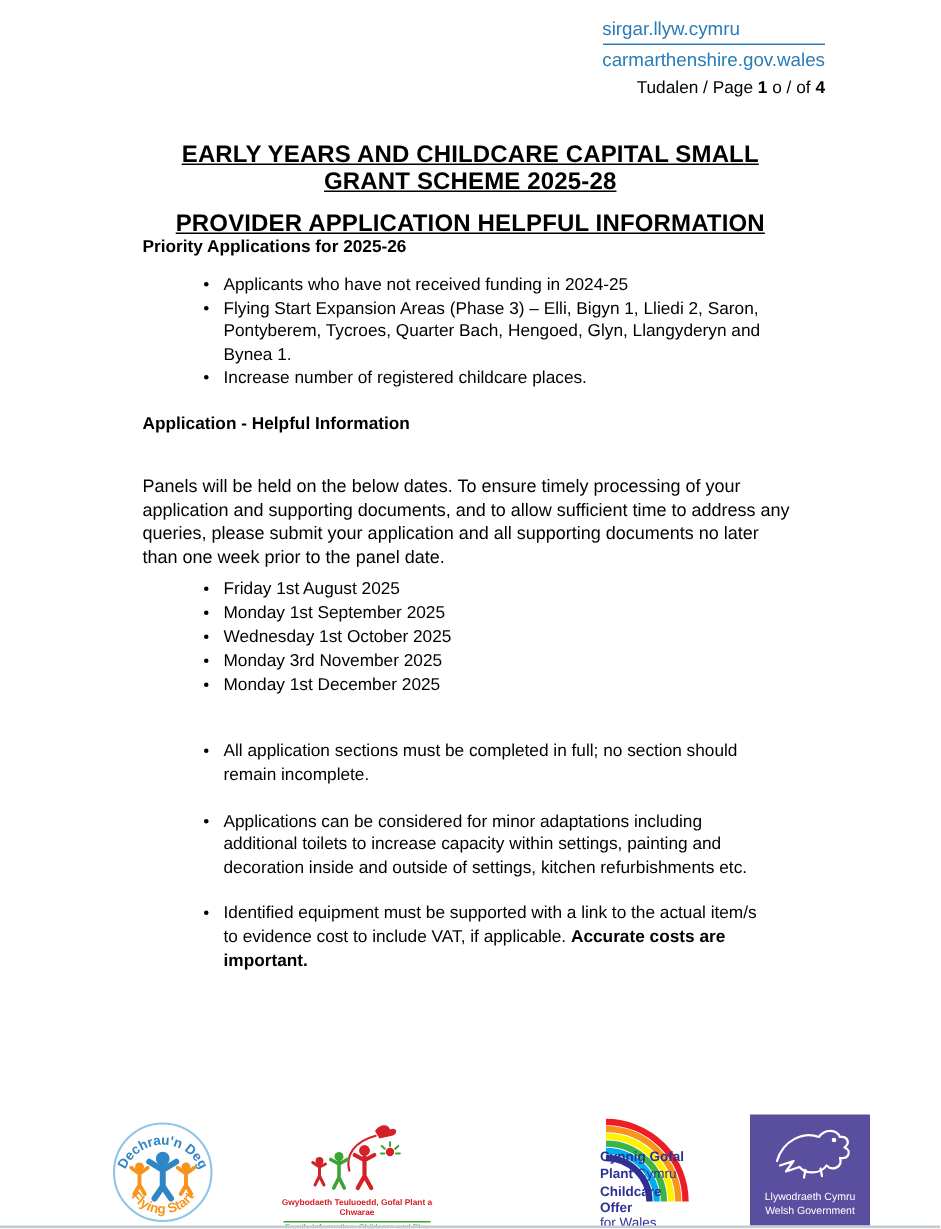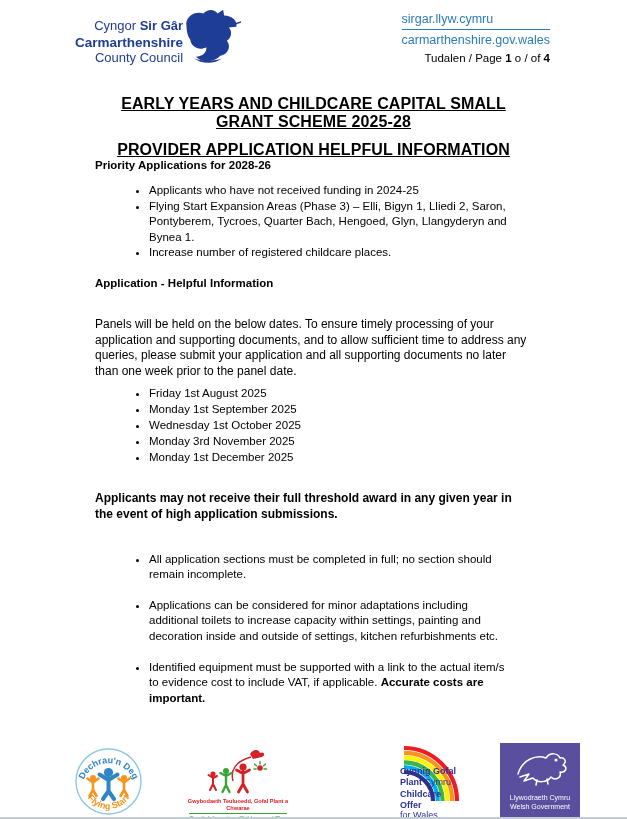--- a/index.html
+++ b/index.html
@@ -65,75 +65,57 @@
   .co-text .gap{margin-top:2px;}
   .wg-logo{left:500px;top:5px;width:80px;height:74px;background:var(--welsh-gov-purple);text-align:center;}
   .wg-text{color:#fff;font-size:7px;line-height:8.5px;margin-top:2px;}
   .bottom-line{position:absolute;left:0;bottom:0;width:627px;height:2px;background:#c3ccd4;}
 </style>
 </head>
 <body>
 
 <div class="page">
 
-  <div class="council-logo">
-    <div class="logo-text">
-      <div class="l1">
-        <span>Cyngor</span>
-        <b>Sir Gâr</b>
-      </div>
-      <div class="l2">Carmarthenshire</div>
-      <div class="l3">County Council</div>
-    </div>
-    <span>
-      <svg width="62" height="58" viewBox="0 0 66 58" aria-hidden="true">
-        <path fill="var(--council-navy)" d="M8 18 C6 8 16 1 26 4 C30 -1 38 -1 41 4 L47 0 L48 6 C56 6 63 12 61 18 L53 19 C57 23 56 30 51 33 C56 39 52 48 44 49 C38 56 25 57 18 50 C25 50 30 45 29 40 C22 44 13 40 12 32 C9 28 8 22 8 18 Z"></path>
-        <path fill="none" stroke="var(--council-navy)" stroke-width="1.6" d="M60 15 L66 13"></path>
-        <path fill="var(--council-navy)" d="M16 52 C24 58 38 58 46 52 C38 55 24 55 16 52 Z"></path>
-      </svg>
-    </span>
-  </div>
 
   <div class="header-right">
     <div class="site-links">
       <a href="#">sirgar.llyw.cymru</a>
       <div class="divider"></div>
       <a href="#">carmarthenshire.gov.wales</a>
     </div>
     <div class="page-indicator">
       <span>Tudalen / Page</span>
       <b>1</b>
       <span>o / of</span>
       <b>4</b>
     </div>
   </div>
 
   <div class="content">
     <h1 class="doc-title">EARLY YEARS AND CHILDCARE CAPITAL SMALL GRANT SCHEME 2025-28</h1>
     <h2 class="doc-title second">PROVIDER APPLICATION HELPFUL INFORMATION</h2>
 
-    <h3 class="sec-heading heading-priority">Priority Applications for 2028-26</h3>
+    <h3 class="sec-heading heading-priority">Priority Applications for 2025-26</h3>
     <ul class="priority-list">
       <li>Applicants who have not received funding in 2024-25</li>
       <li>Flying Start Expansion Areas (Phase 3) – Elli, Bigyn 1, Lliedi 2, Saron, Pontyberem, Tycroes, Quarter Bach, Hengoed, Glyn, Llangyderyn and Bynea 1.</li>
       <li>Increase number of registered childcare places.</li>
     </ul>
 
     <h3 class="sec-heading heading-application">Application - Helpful Information</h3>
     <p class="intro">Panels will be held on the below dates. To ensure timely processing of your application and supporting documents, and to allow sufficient time to address any queries, please submit your application and all supporting documents no later than one week prior to the panel date.</p>
 
     <ul class="dates-list">
       <li>Friday 1st August 2025</li>
       <li>Monday 1st September 2025</li>
       <li>Wednesday 1st October 2025</li>
       <li>Monday 3rd November 2025</li>
       <li>Monday 1st December 2025</li>
     </ul>
 
-    <p class="threshold">Applicants may not receive their full threshold award in any given year in the event of high application submissions.</p>
 
     <ul class="notes-list">
       <li>
         <span>All application sections must be completed in full; no section should remain incomplete.</span>
         <b></b>
       </li>
       <li>
         <span>Applications can be considered for minor adaptations including additional toilets to increase capacity within settings, painting and decoration inside and outside of settings, kitchen refurbishments etc.</span>
         <b></b>
       </li>

